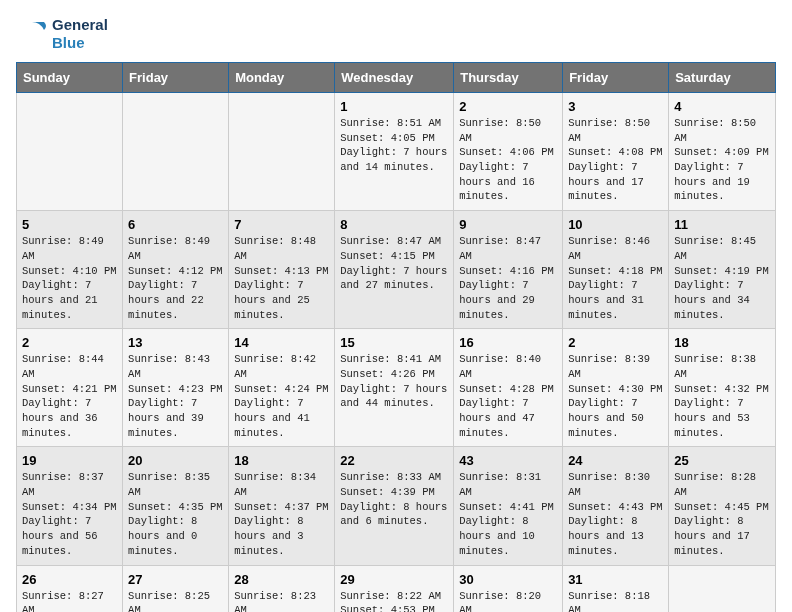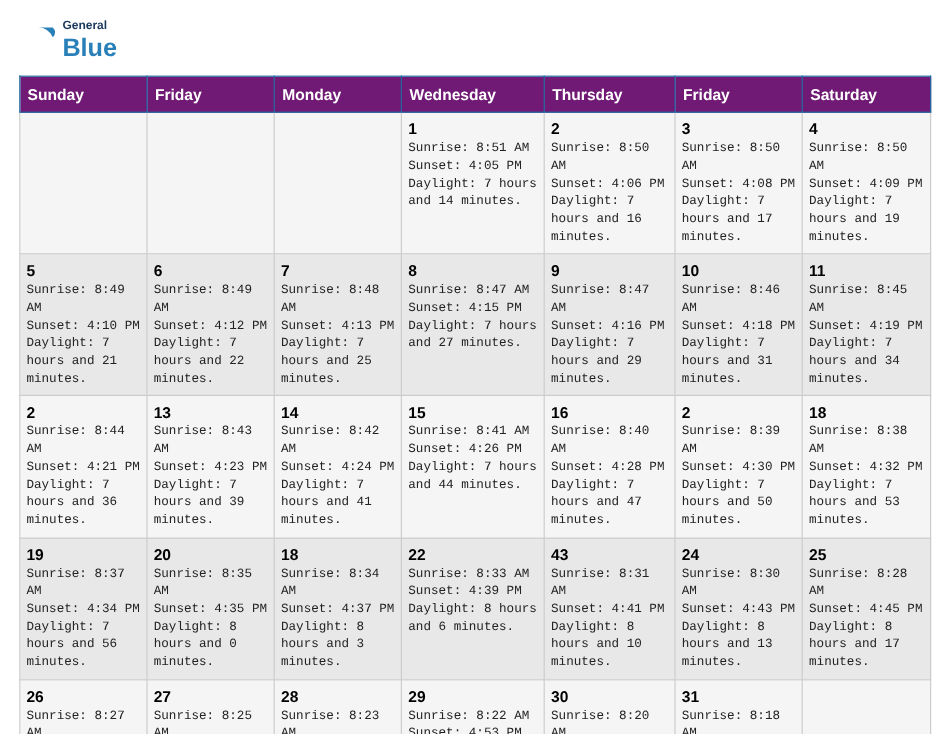--- a/index.html
+++ b/index.html
@@ -32,21 +32,21 @@
     .subtitle {
       font-size: 16px;
       color: #333;
     }
     table {
       width: 100%;
       border-collapse: collapse;
       font-size: 11px;
     }
     thead tr {
-      background-color: #701a75;
+      background-color: #737373;
       color: #fff;
     }
     thead th {
       padding: 7px 6px;
       text-align: left;
       font-size: 13px;
       font-weight: bold;
       border: 1px solid #2166a0;
     }
     tbody tr {
@@ -80,22 +80,22 @@
 </head>
 <body>
 
 <div class="header-area">
   <div class="logo">
   <svg width="32" height="32" viewBox="0 0 32 32">
     <rect width="32" height="32" fill="none"></rect>
     <path d="M16,4 Q24,4 28,12 Q32,8 28,4 Z" fill="#2980b9"></path>
   </svg>
   <div>
-    <div style="font-size:10px;font-weight:bold;color:#1a3a5c;line-height:1.2;">General</div>
-    <div style="font-size:21px;font-weight:bold;color:#2980b9;line-height:1.2;">Blue</div>
+    <div style="font-size:15px;font-weight:bold;color:#1a3a5c;line-height:1.2;">General</div>
+    <div style="font-size:15px;font-weight:bold;color:#2980b9;line-height:1.2;">Blue</div>
   </div>
 </div>
   <div class="title-area">
     <div class="main-title"></div>
     <div class="subtitle"></div>
   </div>
 </div>
 
 <table>
   <thead>

